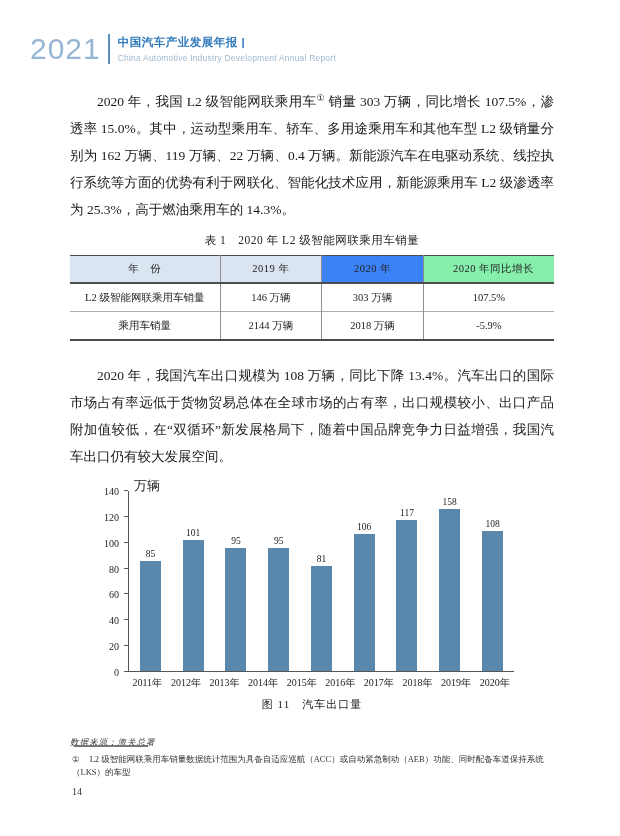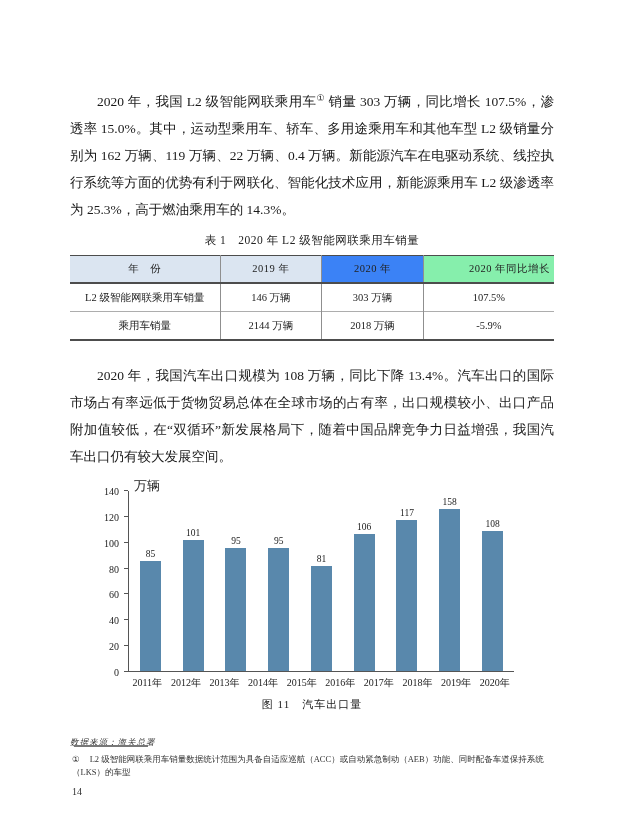--- a/index.html
+++ b/index.html
@@ -40,21 +40,21 @@
     margin-top: 10px; margin-bottom: 7px; letter-spacing: 0.5px;
   }
   table.data-table {
     width: 100%; border-collapse: collapse;
     border-top: 1.5px solid #4d4d4d; border-bottom: 2px solid #4d4d4d;
     font-size: 10.5px;
   }
   table.data-table th {
     background: #dbe5f1; font-weight: normal; color: #222;
     border-bottom: 2px solid #4d4d4d;
-    padding: 6px 4px; text-align: center; letter-spacing: 0.5px;
+    padding: 6px 20px; text-align: center; letter-spacing: 0.5px;
   }
   table.data-table td {
     padding: 6.5px 4px; text-align: center; color: #222;
     border-top: 1px solid #adadad;
   }
   table.data-table th + th, table.data-table td + td { border-left: 1px solid #8f8f8f; }
   table.data-table tbody tr:first-child td { border-top: none; }
   table.data-table col.c1 { width: 31%; }
   table.data-table col.c2 { width: 21%; }
   table.data-table col.c3 { width: 21%; }
@@ -100,20 +100,28 @@
     font-size: 8.5px; color: #333; line-height: 13px;
   }
   .fn-marker { margin-right: 10px; }
   .page-number { position: absolute; left: 72px; top: 786px; font-size: 10px; color: #333; }
 </style>
 </head>
 <body>
 
 <div class="page">
 
+  <header class="report-header">
+    <span class="hdr-year">2021</span>
+    <span class="hdr-divider"></span>
+    <span class="hdr-titles">
+      <div class="hdr-zh">中国汽车产业发展年报 |</div>
+      <div class="hdr-en">China Automotive Industry Development Annual Report</div>
+    </span>
+  </header>
 
   <main class="content">
 
     <p class="para"><span>2020 年，我国 L2 级智能网联乘用车</span><sup>①</sup><span> 销量 303 万辆，同比增长 107.5%，渗透率 15.0%。其中，运动型乘用车、轿车、多用途乘用车和其他车型 L2 级销量分别为 162 万辆、119 万辆、22 万辆、0.4 万辆。新能源汽车在电驱动系统、线控执行系统等方面的优势有利于网联化、智能化技术应用，新能源乘用车 L2 级渗透率为 25.3%，高于燃油乘用车的 14.3%。</span></p>
 
     <div class="table-title">表 1　2020 年 L2 级智能网联乘用车销量</div>
 
     <table class="data-table">
       <colgroup>
           <col class="c1">

